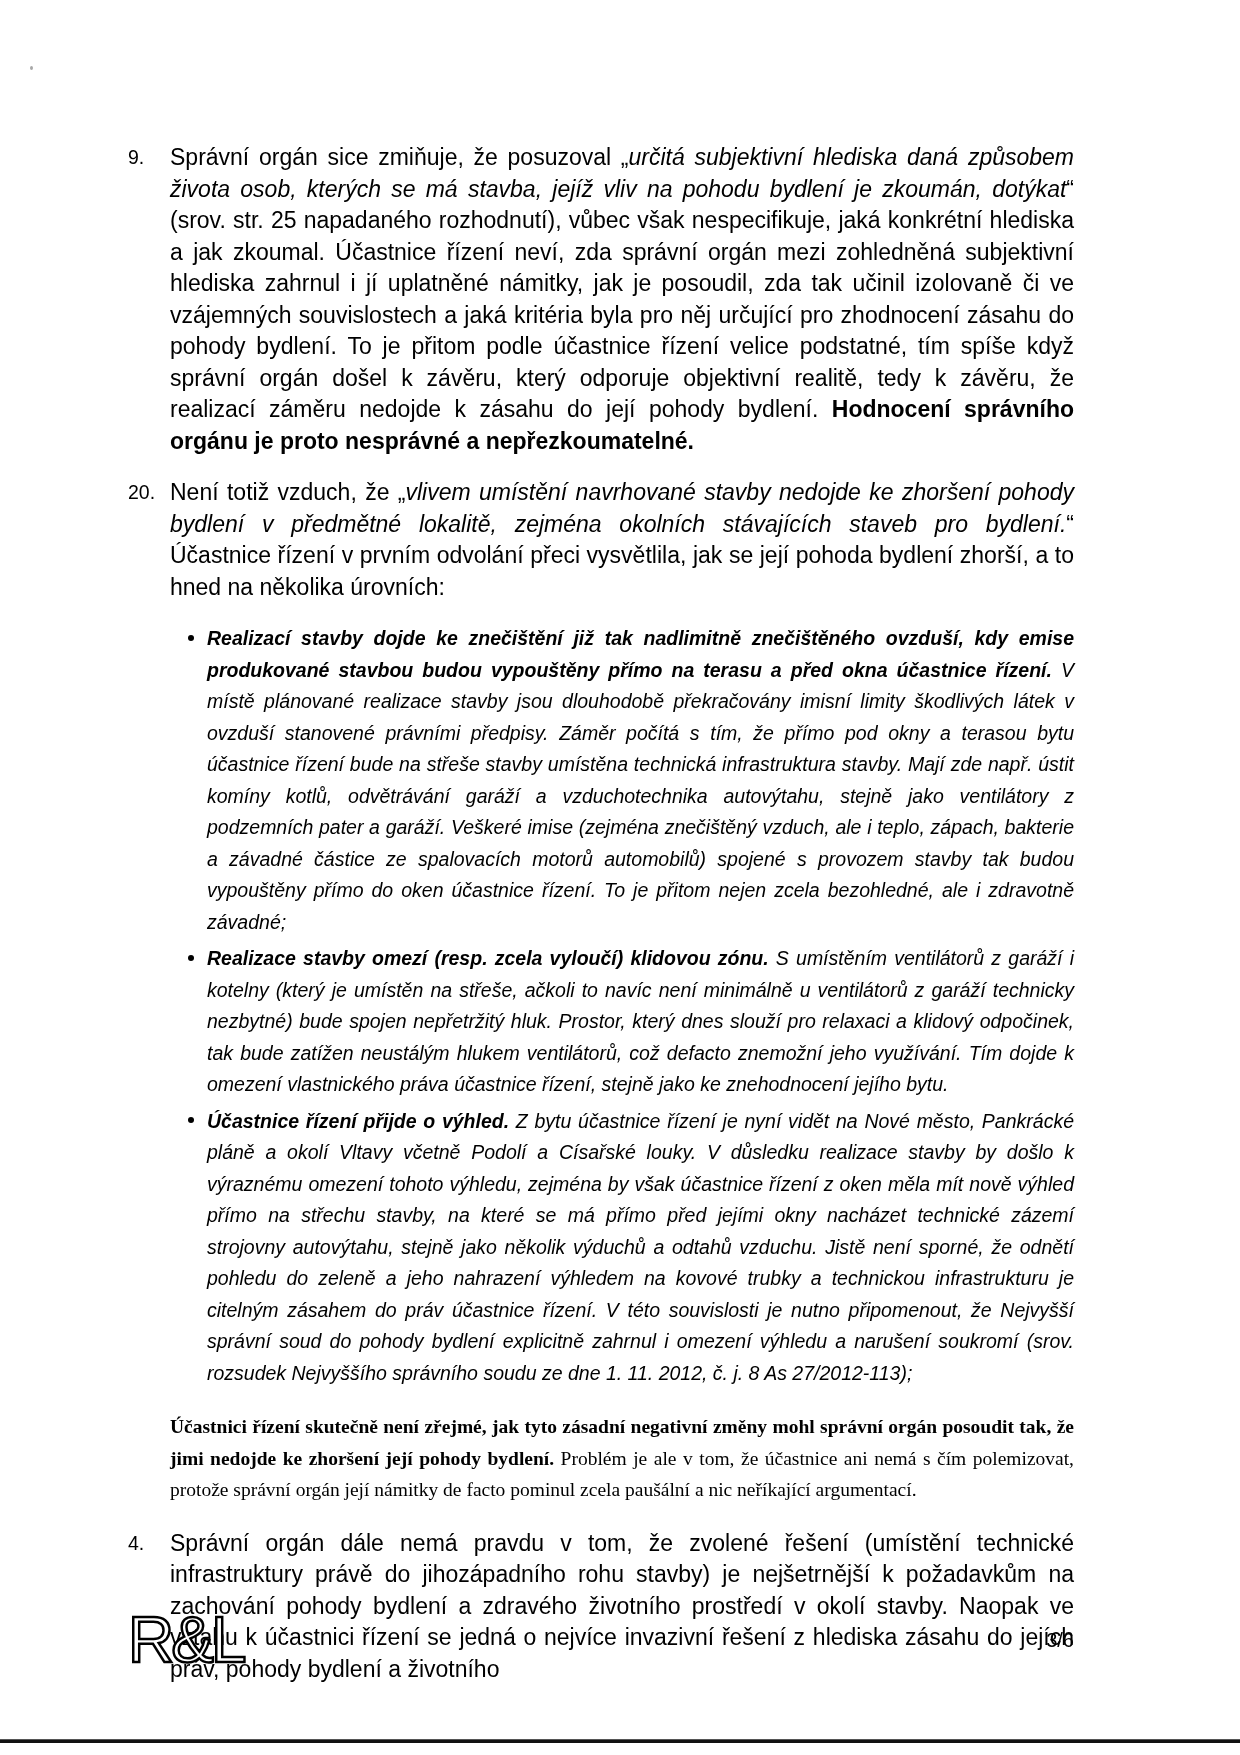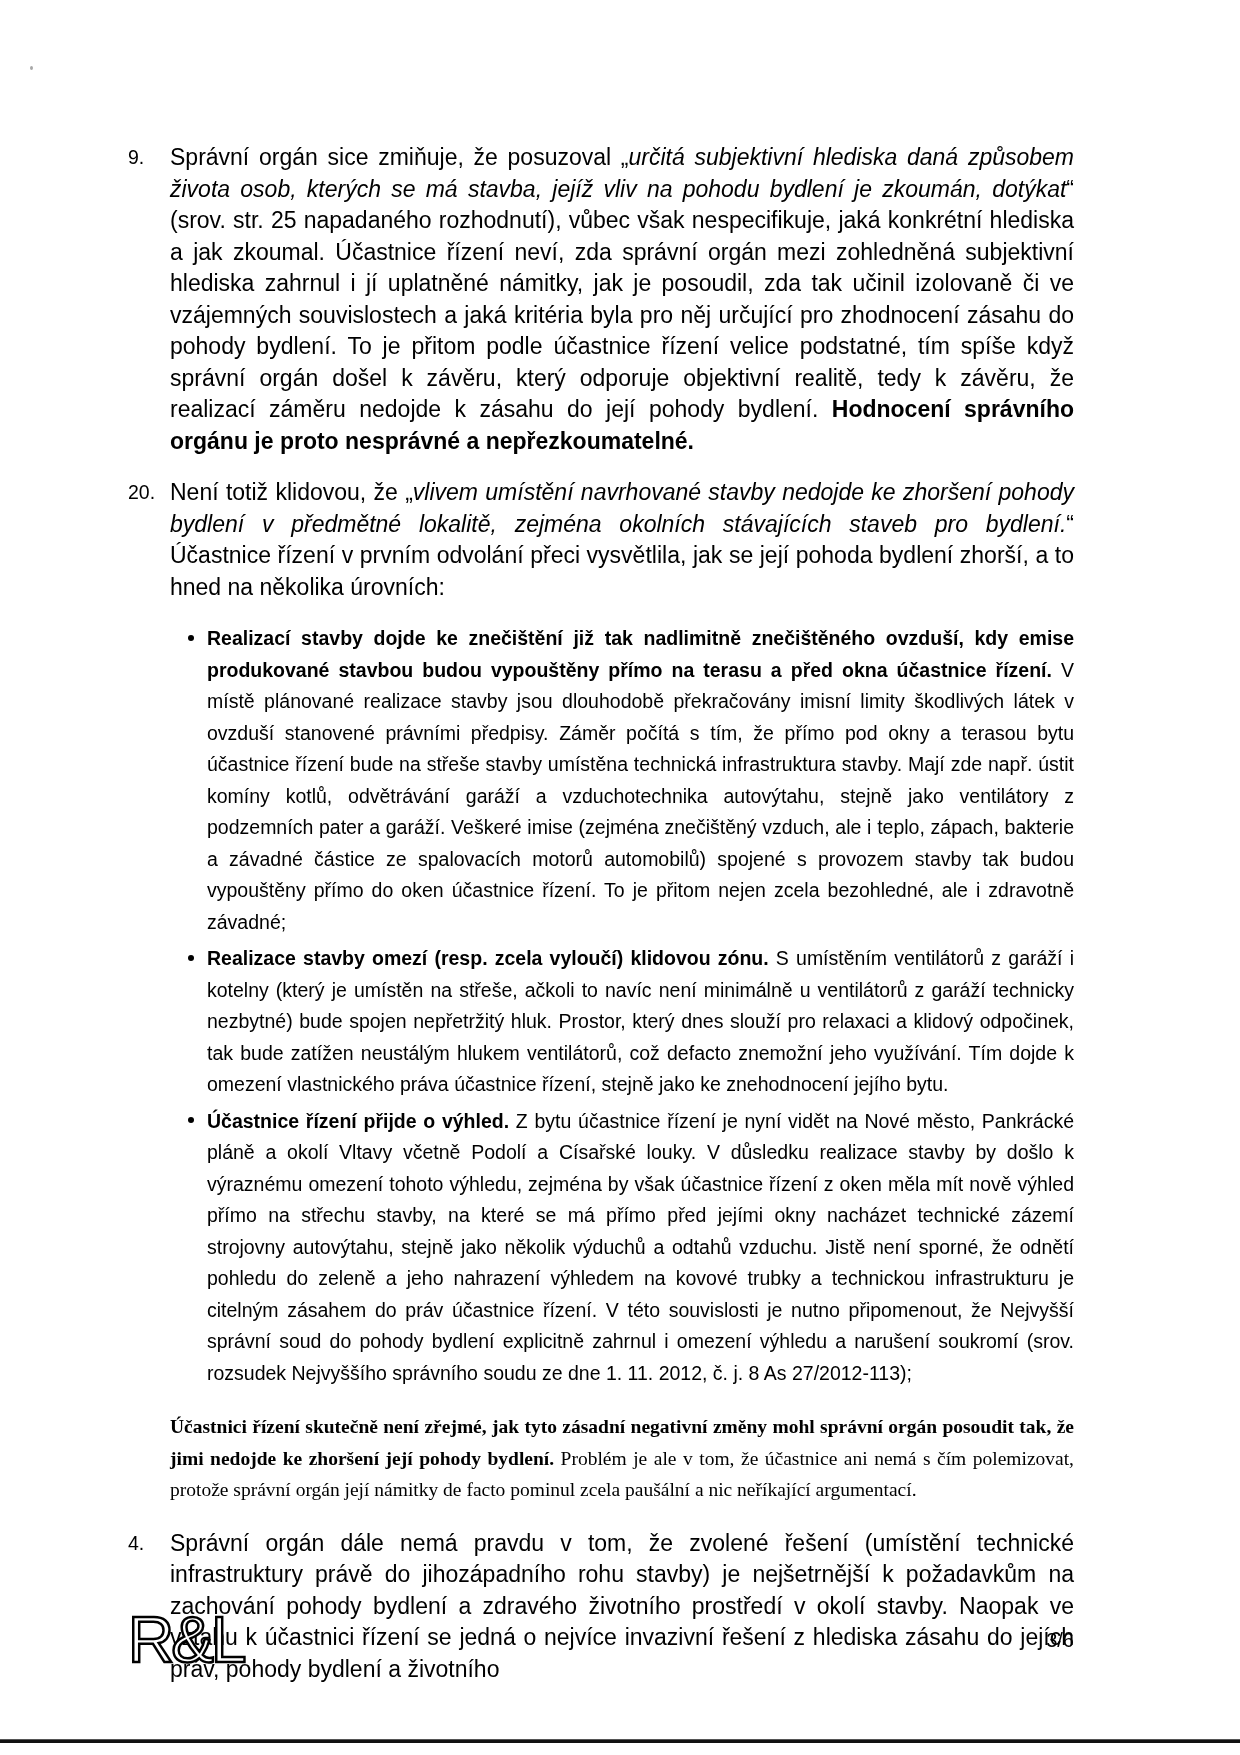--- a/index.html
+++ b/index.html
@@ -113,20 +113,21 @@
     text-align: justify;
     text-justify: inter-word;
   }
   .sub-block.spaced-top { margin-top: 22px; font-family: Liberation Serif, serif; }
   .sub-block.spaced-bottom { margin-bottom: 22px; }
 
   .bullets-wrap {
     margin-left: 42px;
     margin-top: 10px;
     margin-bottom: 14px;
+    font-style: italic;
   }
 
   b, .b { font-weight: bold; }
   i, .i { font-style: italic; }
 
   
   .footer {
     position: absolute;
     left: 128px;
     top: 1608px;
@@ -163,21 +164,21 @@
     <div class="num-item">
       <div class="num-marker">9.</div>
       <div class="num-body">
         <span>Správní orgán sice zmiňuje, že posuzoval „</span><i>určitá subjektivní hlediska daná způsobem života osob, kterých se má stavba, jejíž vliv na pohodu bydlení je zkoumán, dotýkat</i><span>“ (srov. str. 25 napadaného rozhodnutí), vůbec však nespecifikuje, jaká konkrétní hlediska a jak zkoumal. Účastnice řízení neví, zda správní orgán mezi zohledněná subjektivní hlediska zahrnul i jí uplatněné námitky, jak je posoudil, zda tak učinil izolovaně či ve vzájemných souvislostech a jaká kritéria byla pro něj určující pro zhodnocení zásahu do pohody bydlení. To je přitom podle účastnice řízení velice podstatné, tím spíše když správní orgán došel k závěru, který odporuje objektivní realitě, tedy k závěru, že realizací záměru nedojde k zásahu do její pohody bydlení. </span><b>Hodnocení správního orgánu je proto nesprávné a nepřezkoumatelné.</b>
       </div>
     </div>
 
     <div class="num-item">
       <div class="num-marker">20.</div>
       <div class="num-body">
-        <span>Není totiž klidovou, že „</span><i>vlivem umístění navrhované stavby nedojde ke zhoršení pohody bydlení v předmětné lokalitě, zejména okolních stávajících staveb pro bydlení.</i><span>“ Účastnice řízení v prvním odvolání přeci vysvětlila, jak se její pohoda bydlení zhorší, a to hned na několika úrovních:</span>
+        <span>Není totiž vzduch, že „</span><i>vlivem umístění navrhované stavby nedojde ke zhoršení pohody bydlení v předmětné lokalitě, zejména okolních stávajících staveb pro bydlení.</i><span>“ Účastnice řízení v prvním odvolání přeci vysvětlila, jak se její pohoda bydlení zhorší, a to hned na několika úrovních:</span>
       </div>
     </div>
 
     <div class="bullets-wrap">
 
       <div class="bullet-item">
         <div class="bullet-dot"><span></span></div>
         <div class="bullet-body">
           <b>Realizací stavby dojde ke znečištění již tak nadlimitně znečištěného ovzduší, kdy emise produkované stavbou budou vypouštěny přímo na terasu a před okna účastnice řízení.</b><span> V místě plánované realizace stavby jsou dlouhodobě překračovány imisní limity škodlivých látek v ovzduší stanovené právními předpisy. Záměr počítá s tím, že přímo pod okny a terasou bytu účastnice řízení bude na střeše stavby umístěna technická infrastruktura stavby. Mají zde např. ústit komíny kotlů, odvětrávání garáží a vzduchotechnika autovýtahu, stejně jako ventilátory z podzemních pater a garáží. Veškeré imise (zejména znečištěný vzduch, ale i teplo, zápach, bakterie a závadné částice ze spalovacích motorů automobilů) spojené s provozem stavby tak budou vypouštěny přímo do oken účastnice řízení. To je přitom nejen zcela bezohledné, ale i zdravotně závadné;</span>
         </div>

